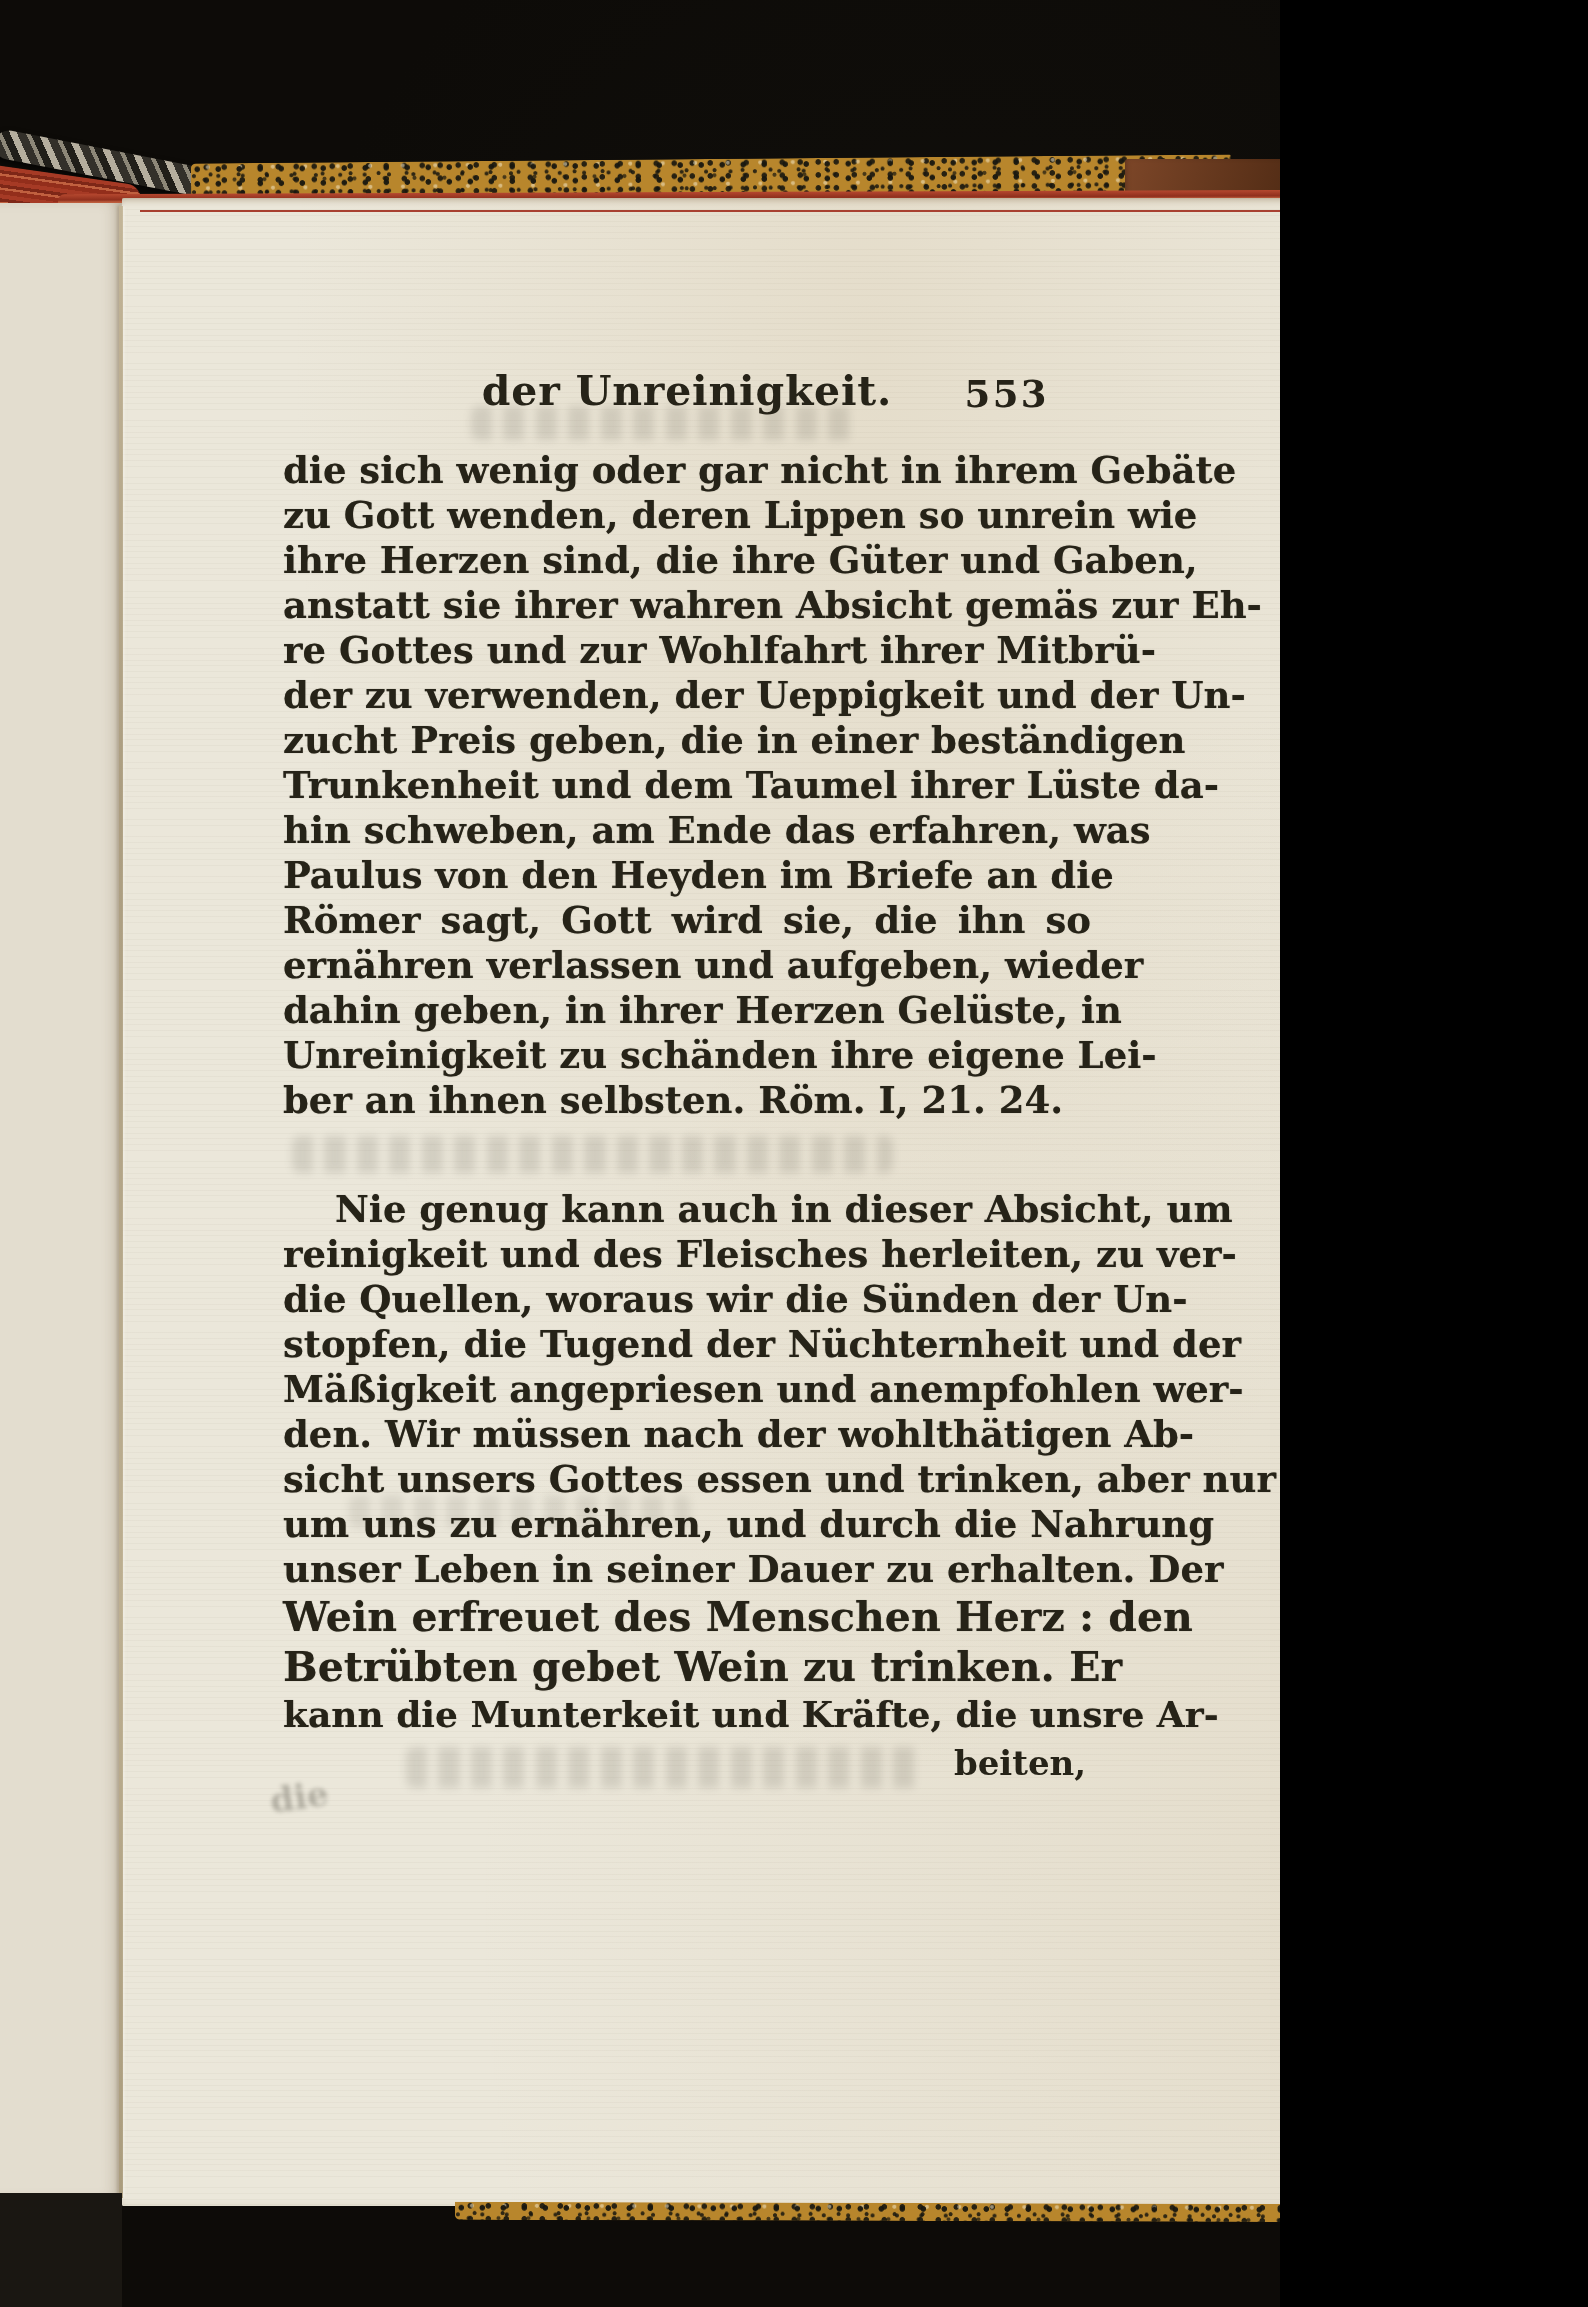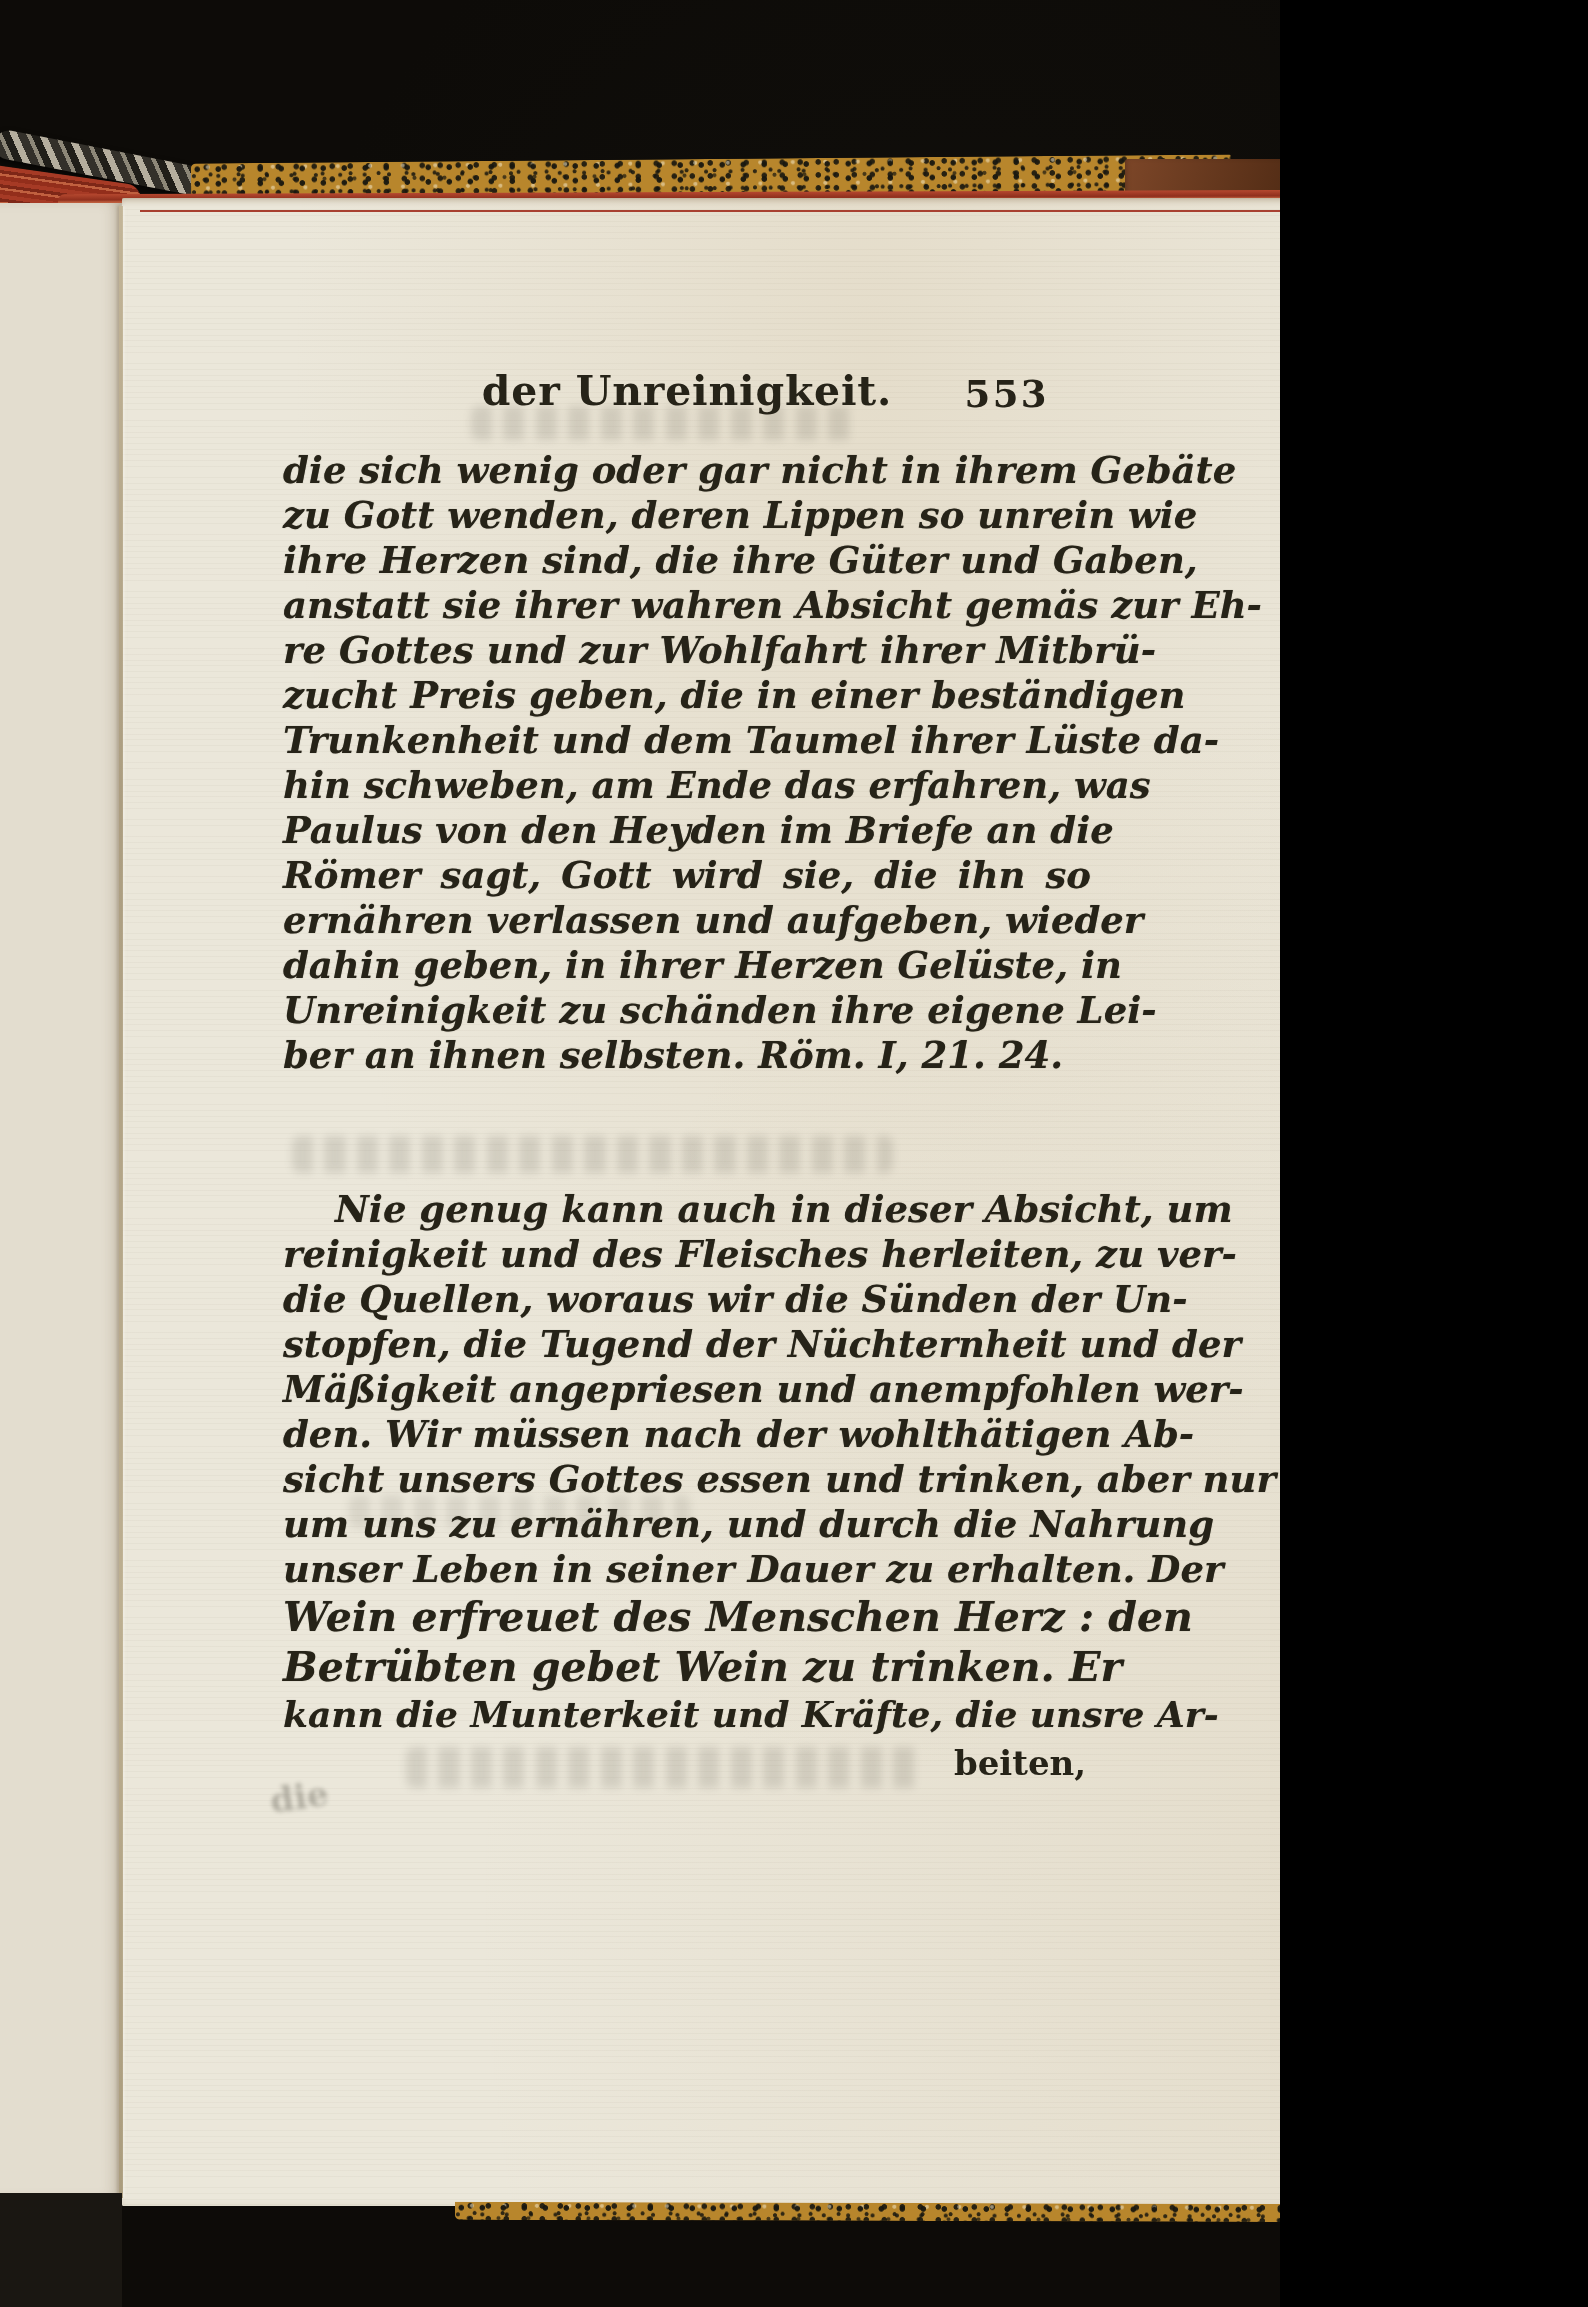--- a/index.html
+++ b/index.html
@@ -68,21 +68,21 @@
   .textblock *{position:static;}
   .running-header{position:absolute;left:0;top:9.7px;width:100%;height:52px;}
   .rh-title{position:absolute;left:0;right:0;text-align:center;font-size:41px;
     font-weight:700;letter-spacing:0.8px;}
   .rh-num{position:absolute;right:42px;top:4.9px;font-size:37px;font-weight:700;letter-spacing:2.4px;}
   .para{position:absolute;left:0;width:100%;}
   .para1{top:91px;}
   .para2{top:830px;}
   .line{display:block;font-size:37px;line-height:45px;font-weight:700;
     text-align:justify;text-align-last:justify;white-space:nowrap;
-    text-shadow:0 0 0.8px rgba(45,40,28,.55);font-style:italic;}
+    text-shadow:0 0 0.8px rgba(45,40,28,.55);}
   .para1 .line:last-child{text-align-last:left;}
   .para2 .line:first-child{text-indent:52px;}
   .para2 .line:nth-child(10),.para2 .line:nth-child(11){font-size:41px;line-height:50px;}
   .para2 .line:nth-child(12){font-size:36px;line-height:45px;}
   .catchword{position:absolute;right:4.9px;top:1386px;font-size:34px;font-weight:700;}
 
   
   .ghost{filter:blur(4.1px);opacity:.16;background:
      repeating-linear-gradient(to right, #5a574c 0 21px, transparent 21px 32.5px);
      border-radius:8.1px;}
@@ -123,20 +123,21 @@
     <div class="running-header">
       <div class="rh-title">der Unreinigkeit.</div>
       <div class="rh-num">553</div>
     </div>
     <div class="para para1">
         <div class="line">die sich wenig oder gar nicht in ihrem Gebäte</div>
         <div class="line">zu Gott wenden, deren Lippen so unrein wie</div>
         <div class="line">ihre Herzen sind, die ihre Güter und Gaben,</div>
         <div class="line">anstatt sie ihrer wahren Absicht gemäs zur Eh-</div>
         <div class="line">re Gottes und zur Wohlfahrt ihrer Mitbrü-</div>
+        <div class="line">der zu verwenden, der Ueppigkeit und der Un-</div>
         <div class="line">zucht Preis geben, die in einer beständigen</div>
         <div class="line">Trunkenheit und dem Taumel ihrer Lüste da-</div>
         <div class="line">hin schweben, am Ende das erfahren, was</div>
         <div class="line">Paulus von den Heyden im Briefe an die</div>
         <div class="line">Römer sagt, Gott wird sie, die ihn so</div>
         <div class="line">ernähren verlassen und aufgeben, wieder</div>
         <div class="line">dahin geben, in ihrer Herzen Gelüste, in</div>
         <div class="line">Unreinigkeit zu schänden ihre eigene Lei-</div>
         <div class="line">ber an ihnen selbsten. Röm. I, 21. 24.</div>
       </div>

